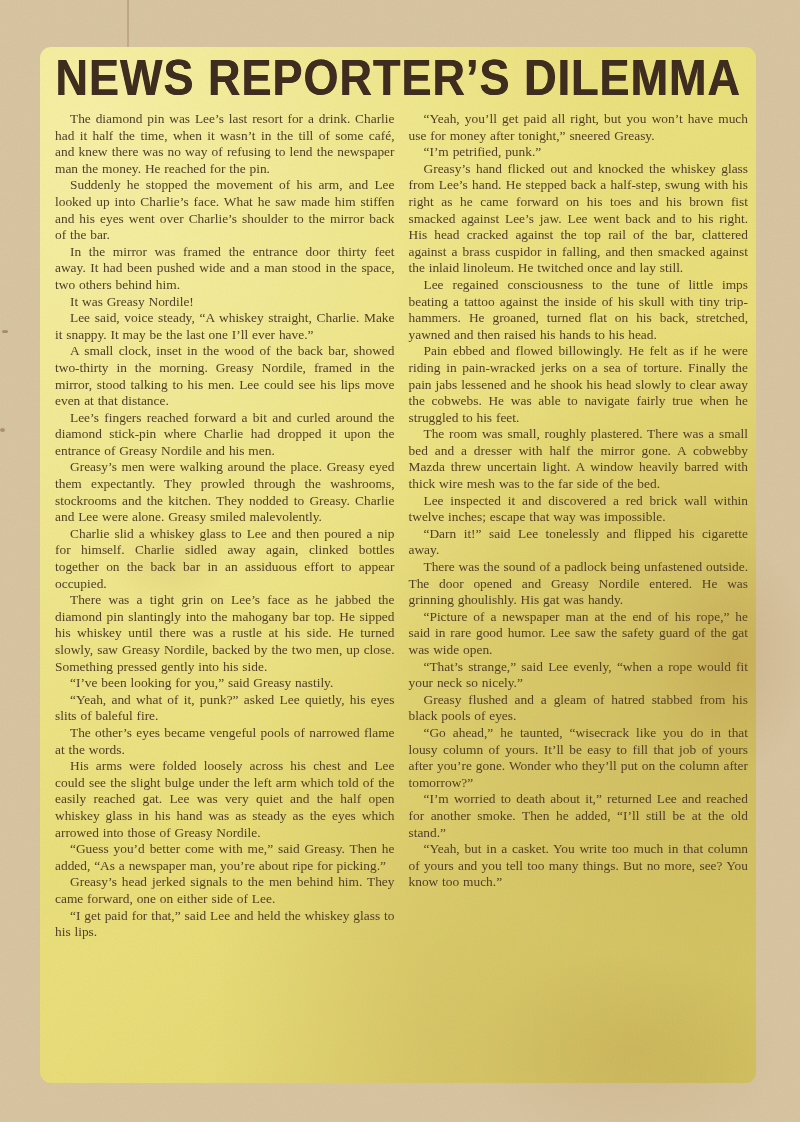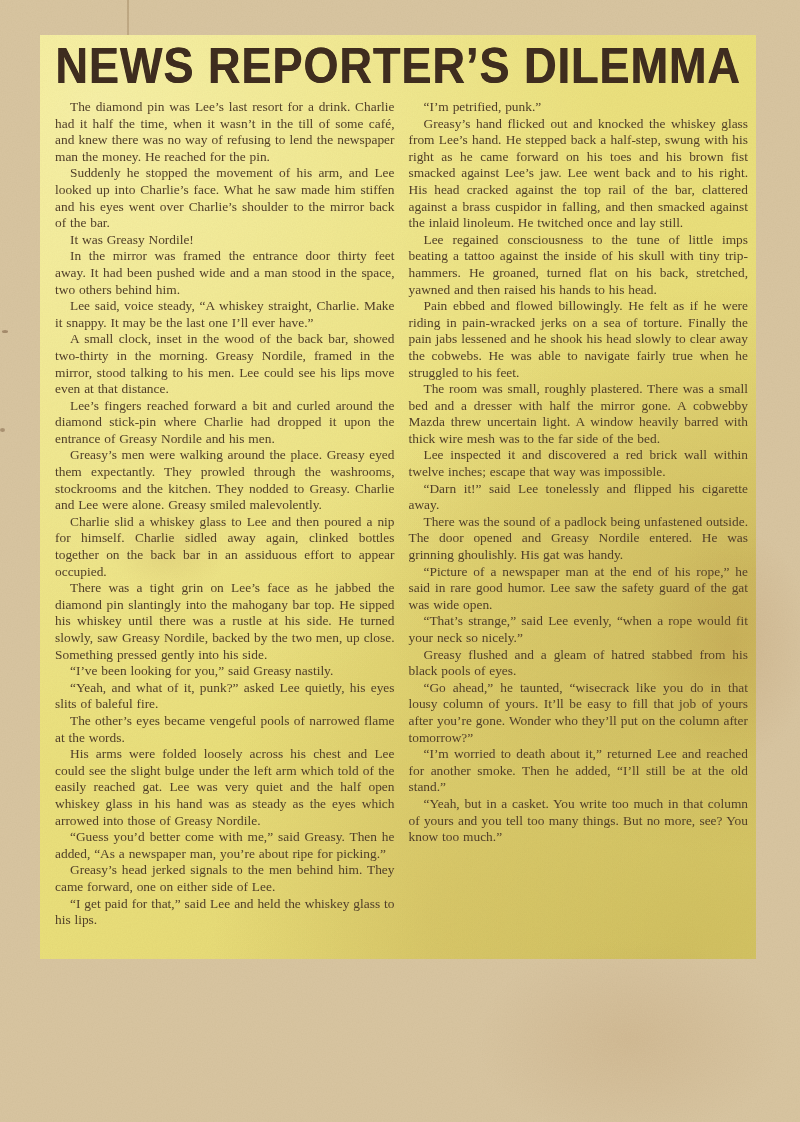--- a/index.html
+++ b/index.html
@@ -16,29 +16,30 @@
     position: absolute; inset: 0;
     background:
       radial-gradient(ellipse at 97% 97%, rgba(198,128,92,0.55), rgba(198,128,92,0) 42%),
       radial-gradient(ellipse at 85% 60%, rgba(205,160,120,0.25), rgba(205,160,120,0) 40%),
       radial-gradient(ellipse at 0% 30%, rgba(243,232,204,0.55), rgba(243,232,204,0) 55%),
       linear-gradient(155deg, #dfcdaa 0%, #d9c49e 55%, #d4b democracy 100%, #d2b18c 100%);
     background-color: var(--page-background, #d9c6a2);
   }
   .panel {
     position: absolute;
-    left: 40px; top: 35px;
-    width: 716px; height: 924px;
+    left: 40px; top: 47px;
+    width: 716px; height: 1036px;
     background:
       radial-gradient(ellipse at 100% 58%, rgba(150,105,45,0.20), transparent 38%),
       radial-gradient(ellipse at 90% 100%, rgba(165,140,55,0.28), transparent 52%),
       radial-gradient(ellipse at 55% 96%, rgba(200,170,90,0.20), transparent 40%),
       radial-gradient(ellipse at 8% 8%, rgba(255,252,200,0.5), transparent 55%),
       linear-gradient(135deg, #f0e787 0%, #eae07b 55%, #e2d470 100%);
     background-color: var(--panel-background, #eae07b);
+    border-radius: 11px;
   }
   .title {
     margin: 0;
     height: 58px;
     line-height: 56px;
     text-align: center;
     font-family: "Liberation Sans", sans-serif;
     font-weight: 900;
     font-size: 45px;
     letter-spacing: 1px;
@@ -120,37 +121,38 @@
   <div class="speck s3"></div>
   <div class="speck s4"></div>
   <div class="speck s5"></div>
 
   <div class="panel">
     <h1 class="title">NEWS REPORTER’S DILEMMA</h1>
     <div class="cols">
       <div class="col">
           <p>The diamond pin was Lee’s last resort for a drink. Charlie had it half the time, when it wasn’t in the till of some café, and knew there was no way of refusing to lend the newspaper man the money. He reached for the pin.</p>
           <p>Suddenly he stopped the movement of his arm, and Lee looked up into Charlie’s face. What he saw made him stiffen and his eyes went over Charlie’s shoulder to the mirror back of the bar.</p>
+          <p>In the mirror was framed the entrance door thirty feet away. It had been pushed wide and a man stood in the space, two others behind him.</p>
           <p>It was Greasy Nordile!</p>
-          <p>In the mirror was framed the entrance door thirty feet away. It had been pushed wide and a man stood in the space, two others behind him.</p>
           <p>Lee said, voice steady, “A whiskey straight, Charlie. Make it snappy. It may be the last one I’ll ever have.”</p>
           <p>A small clock, inset in the wood of the back bar, showed two-thirty in the morning. Greasy Nordile, framed in the mirror, stood talking to his men. Lee could see his lips move even at that distance.</p>
           <p>Lee’s fingers reached forward a bit and curled around the diamond stick-pin where Charlie had dropped it upon the entrance of Greasy Nordile and his men.</p>
           <p>Greasy’s men were walking around the place. Greasy eyed them expectantly. They prowled through the washrooms, stockrooms and the kitchen. They nodded to Greasy. Charlie and Lee were alone. Greasy smiled malevolently.</p>
           <p>Charlie slid a whiskey glass to Lee and then poured a nip for himself. Charlie sidled away again, clinked bottles together on the back bar in an assiduous effort to appear occupied.</p>
           <p>There was a tight grin on Lee’s face as he jabbed the diamond pin slantingly into the mahogany bar top. He sipped his whiskey until there was a rustle at his side. He turned slowly, saw Greasy Nordile, backed by the two men, up close. Something pressed gently into his side.</p>
           <p>“I’ve been looking for you,” said Greasy nastily.</p>
           <p>“Yeah, and what of it, punk?” asked Lee quietly, his eyes slits of baleful fire.</p>
           <p>The other’s eyes became vengeful pools of narrowed flame at the words.</p>
           <p>His arms were folded loosely across his chest and Lee could see the slight bulge under the left arm which told of the easily reached gat. Lee was very quiet and the half open whiskey glass in his hand was as steady as the eyes which arrowed into those of Greasy Nordile.</p>
           <p>“Guess you’d better come with me,” said Greasy. Then he added, “As a newspaper man, you’re about ripe for picking.”</p>
           <p>Greasy’s head jerked signals to the men behind him. They came forward, one on either side of Lee.</p>
           <p>“I get paid for that,” said Lee and held the whiskey glass to his lips.</p>
         </div>
       <div class="col">
+          <p>“Yeah, you’ll get paid all right, but you won’t have much use for money after tonight,” sneered Greasy.</p>
           <p>“I’m petrified, punk.”</p>
           <p>Greasy’s hand flicked out and knocked the whiskey glass from Lee’s hand. He stepped back a half-step, swung with his right as he came forward on his toes and his brown fist smacked against Lee’s jaw. Lee went back and to his right. His head cracked against the top rail of the bar, clattered against a brass cuspidor in falling, and then smacked against the inlaid linoleum. He twitched once and lay still.</p>
           <p>Lee regained consciousness to the tune of little imps beating a tattoo against the inside of his skull with tiny trip-hammers. He groaned, turned flat on his back, stretched, yawned and then raised his hands to his head.</p>
           <p>Pain ebbed and flowed billowingly. He felt as if he were riding in pain-wracked jerks on a sea of torture. Finally the pain jabs lessened and he shook his head slowly to clear away the cobwebs. He was able to navigate fairly true when he struggled to his feet.</p>
           <p>The room was small, roughly plastered. There was a small bed and a dresser with half the mirror gone. A cobwebby Mazda threw uncertain light. A window heavily barred with thick wire mesh was to the far side of the bed.</p>
           <p>Lee inspected it and discovered a red brick wall within twelve inches; escape that way was impossible.</p>
           <p>“Darn it!” said Lee tonelessly and flipped his cigarette away.</p>
           <p>There was the sound of a padlock being unfastened outside. The door opened and Greasy Nordile entered. He was grinning ghoulishly. His gat was handy.</p>
           <p>“Picture of a newspaper man at the end of his rope,” he said in rare good humor. Lee saw the safety guard of the gat was wide open.</p>
           <p>“That’s strange,” said Lee evenly, “when a rope would fit your neck so nicely.”</p>

